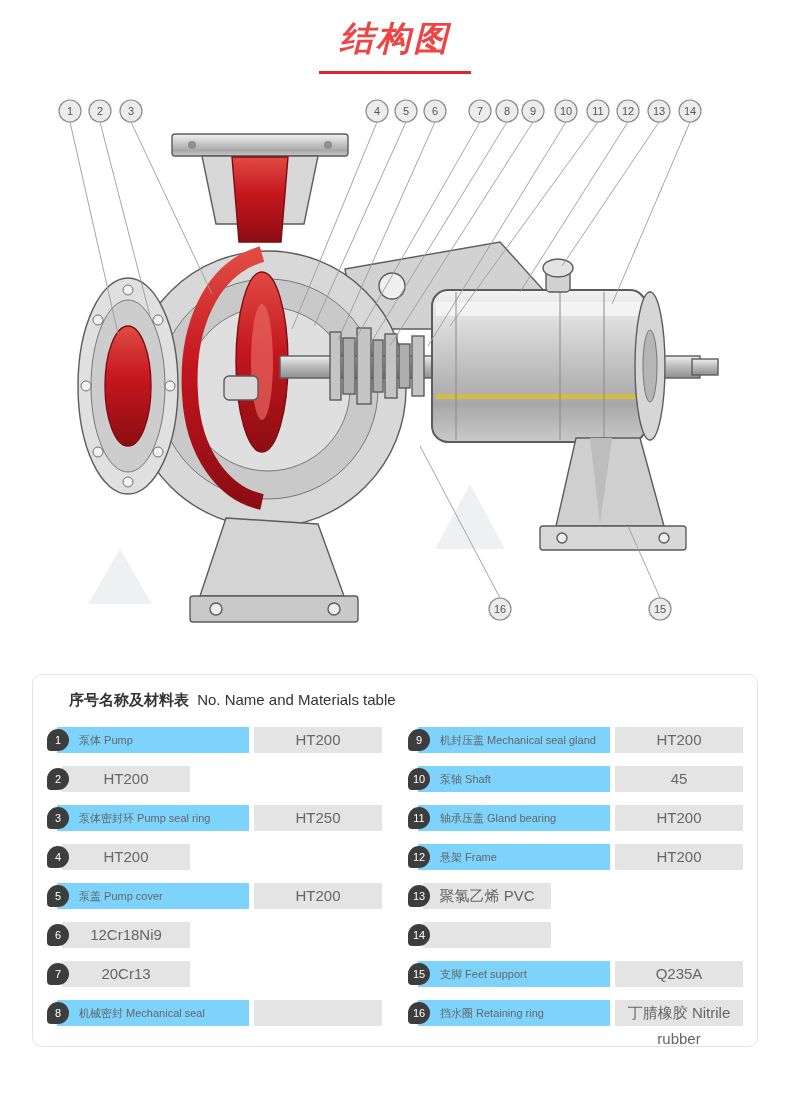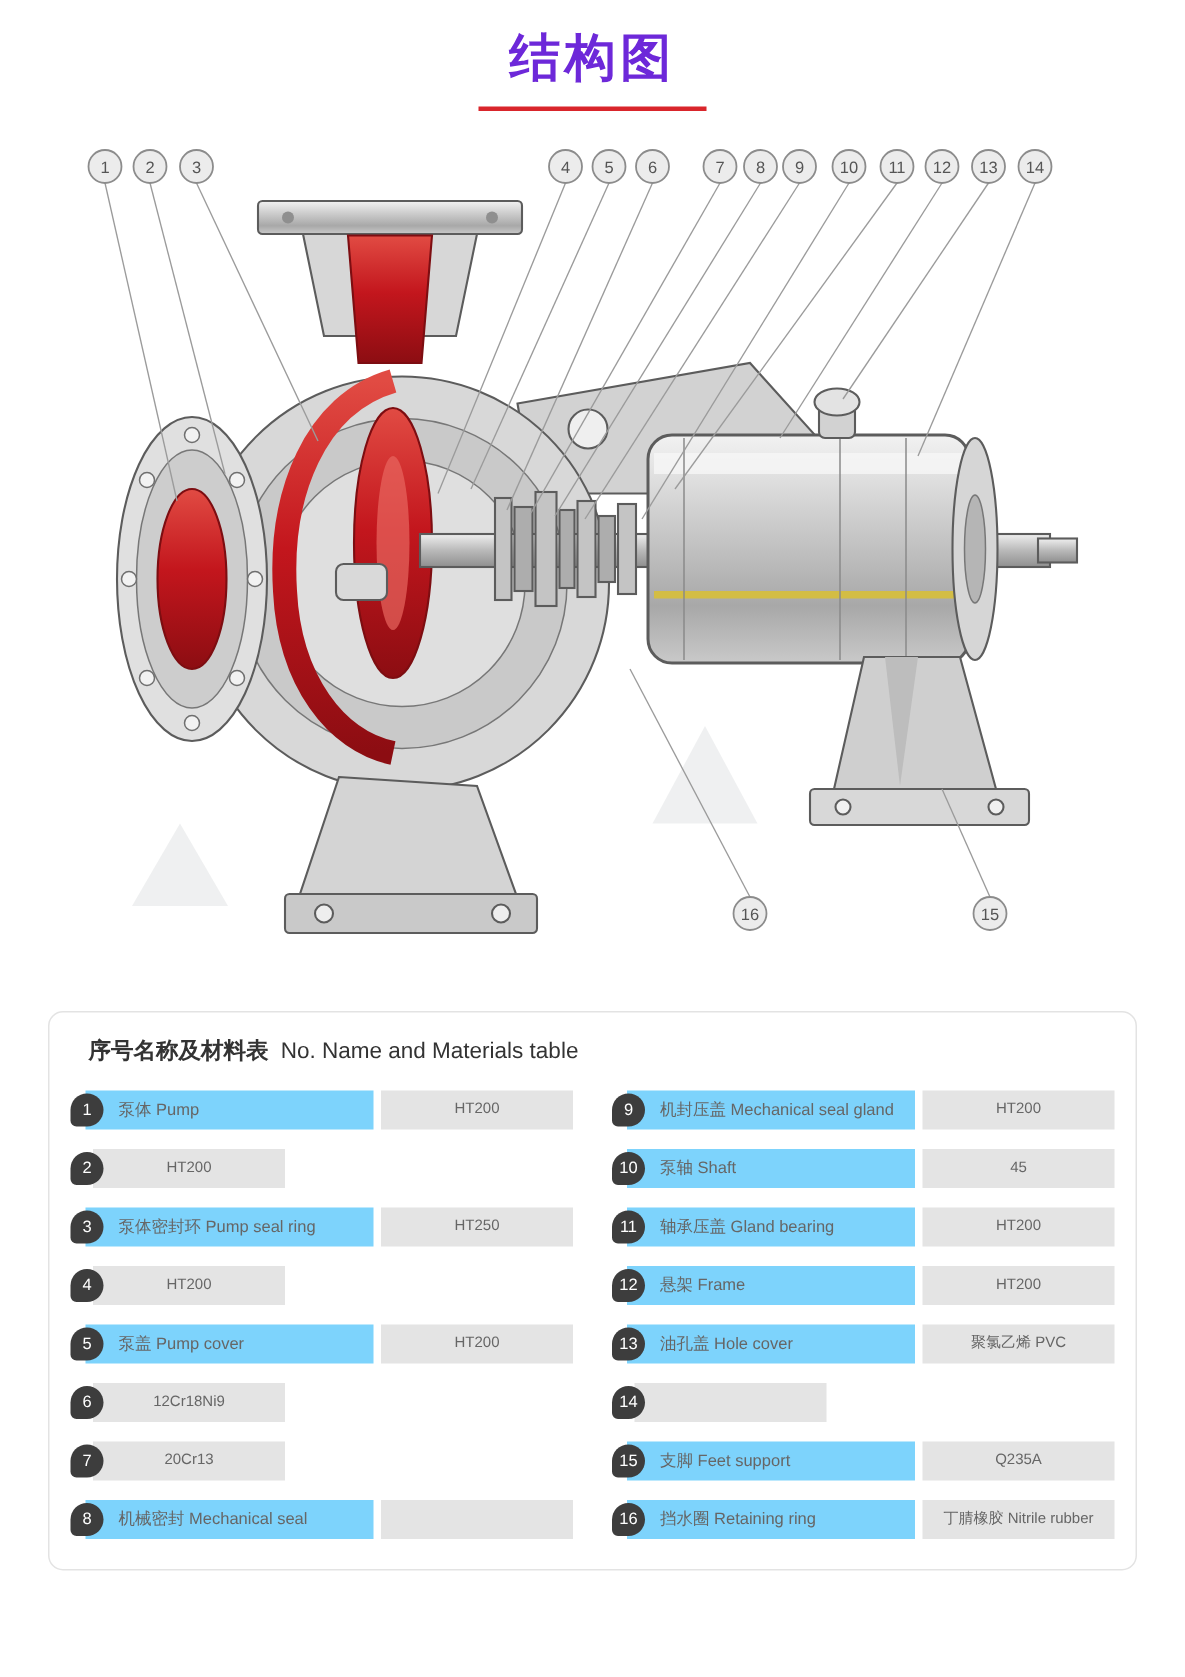--- a/index.html
+++ b/index.html
@@ -6,21 +6,22 @@
   html, body { background: #ffffff; }
   body {
     width: 790px; height: 1118px;
     font-family: "Liberation Sans", sans-serif;
     overflow: hidden;
     position: relative;
   }
   .title-wrap { padding-top: 16px; text-align: center; }
   .page-title {
     font-size: 34px; font-weight: bold; letter-spacing: 3px;
-    color: #6d28d9;
+    color: #ef4444;
+    font-style: italic;
   }
   .title-underline {
     width: 152px; height: 3px; background: #d9252b;
     margin: 9px auto 0;
   }
   .diagram-wrap { width: 790px; height: 600px; position: relative; }
   .diagram-wrap svg { display: block; width: 790px; height: 600px; }
 
   .leader { stroke: #9b9b9b; stroke-width: 0.9; fill: none; }
   .callout-circle { fill: #ececec; stroke: #8c8c8c; stroke-width: 1.2; }
@@ -28,42 +29,42 @@
     font-size: 11px; fill: #555; text-anchor: middle;
     font-family: "Liberation Sans", sans-serif;
   }
 
   .table-section {
     width: 726px; margin: 0 auto;
     border: 1px solid #e3e3e3; border-radius: 10px;
     padding: 16px 14px 20px;
     background: #fff;
   }
-  .table-header { font-size: 15px; color: #333; margin: 0 0 16px 12px; }
+  .table-header { font-size: 15px; color: #333; margin: 0 0 16px 22px; }
   .table-header .zh { font-weight: bold; }
   .table-header .en { margin-left: 4px; font-weight: normal; }
   .rows-grid { display: flex; gap: 26px; }
   .rows-col { flex: 1; display: flex; flex-direction: column; gap: 12px; }
   .t-row { display: flex; align-items: center; height: 27px; }
   .badge {
     width: 22px; height: 22px; flex: 0 0 22px;
     border-radius: 50% 50% 50% 4px;
     background: #3d3d3d; color: #fff; font-size: 11px;
     display: flex; align-items: center; justify-content: center;
     position: relative; z-index: 2; margin-right: -12px;
   }
   .name-bar {
     flex: 1; background: #7dd3fc; height: 26px; line-height: 26px;
     padding-left: 22px; font-size: 11px; color: #666;
     white-space: nowrap; overflow: hidden;
   }
   .mat-box {
     width: 128px; flex: 0 0 128px; margin-left: 5px;
     background: #e4e4e4; height: 26px; line-height: 26px;
-    text-align: center; font-size: 10px; color: #666;
+    text-align: center; font-size: 15px; color: #666;
   }
 </style>
 </head>
 <body>
 
 <div class="title-wrap">
   <div class="page-title">结构图</div>
   <div class="title-underline"></div>
 </div>
 
@@ -277,21 +278,20 @@
     <div class="name-bar">轴承压盖 Gland bearing</div>
     <div class="mat-box">HT200</div>
   </div>
         <div class="t-row">
     <div class="badge">12</div>
     <div class="name-bar">悬架 Frame</div>
     <div class="mat-box">HT200</div>
   </div>
         <div class="t-row">
     <div class="badge">13</div>
-    <div class="name-bar">油孔盖 Hole cover</div>
     <div class="mat-box">聚氯乙烯 PVC</div>
   </div>
         <div class="t-row">
     <div class="badge">14</div>
     <div class="mat-box"></div>
   </div>
         <div class="t-row">
     <div class="badge">15</div>
     <div class="name-bar">支脚 Feet support</div>
     <div class="mat-box">Q235A</div>

